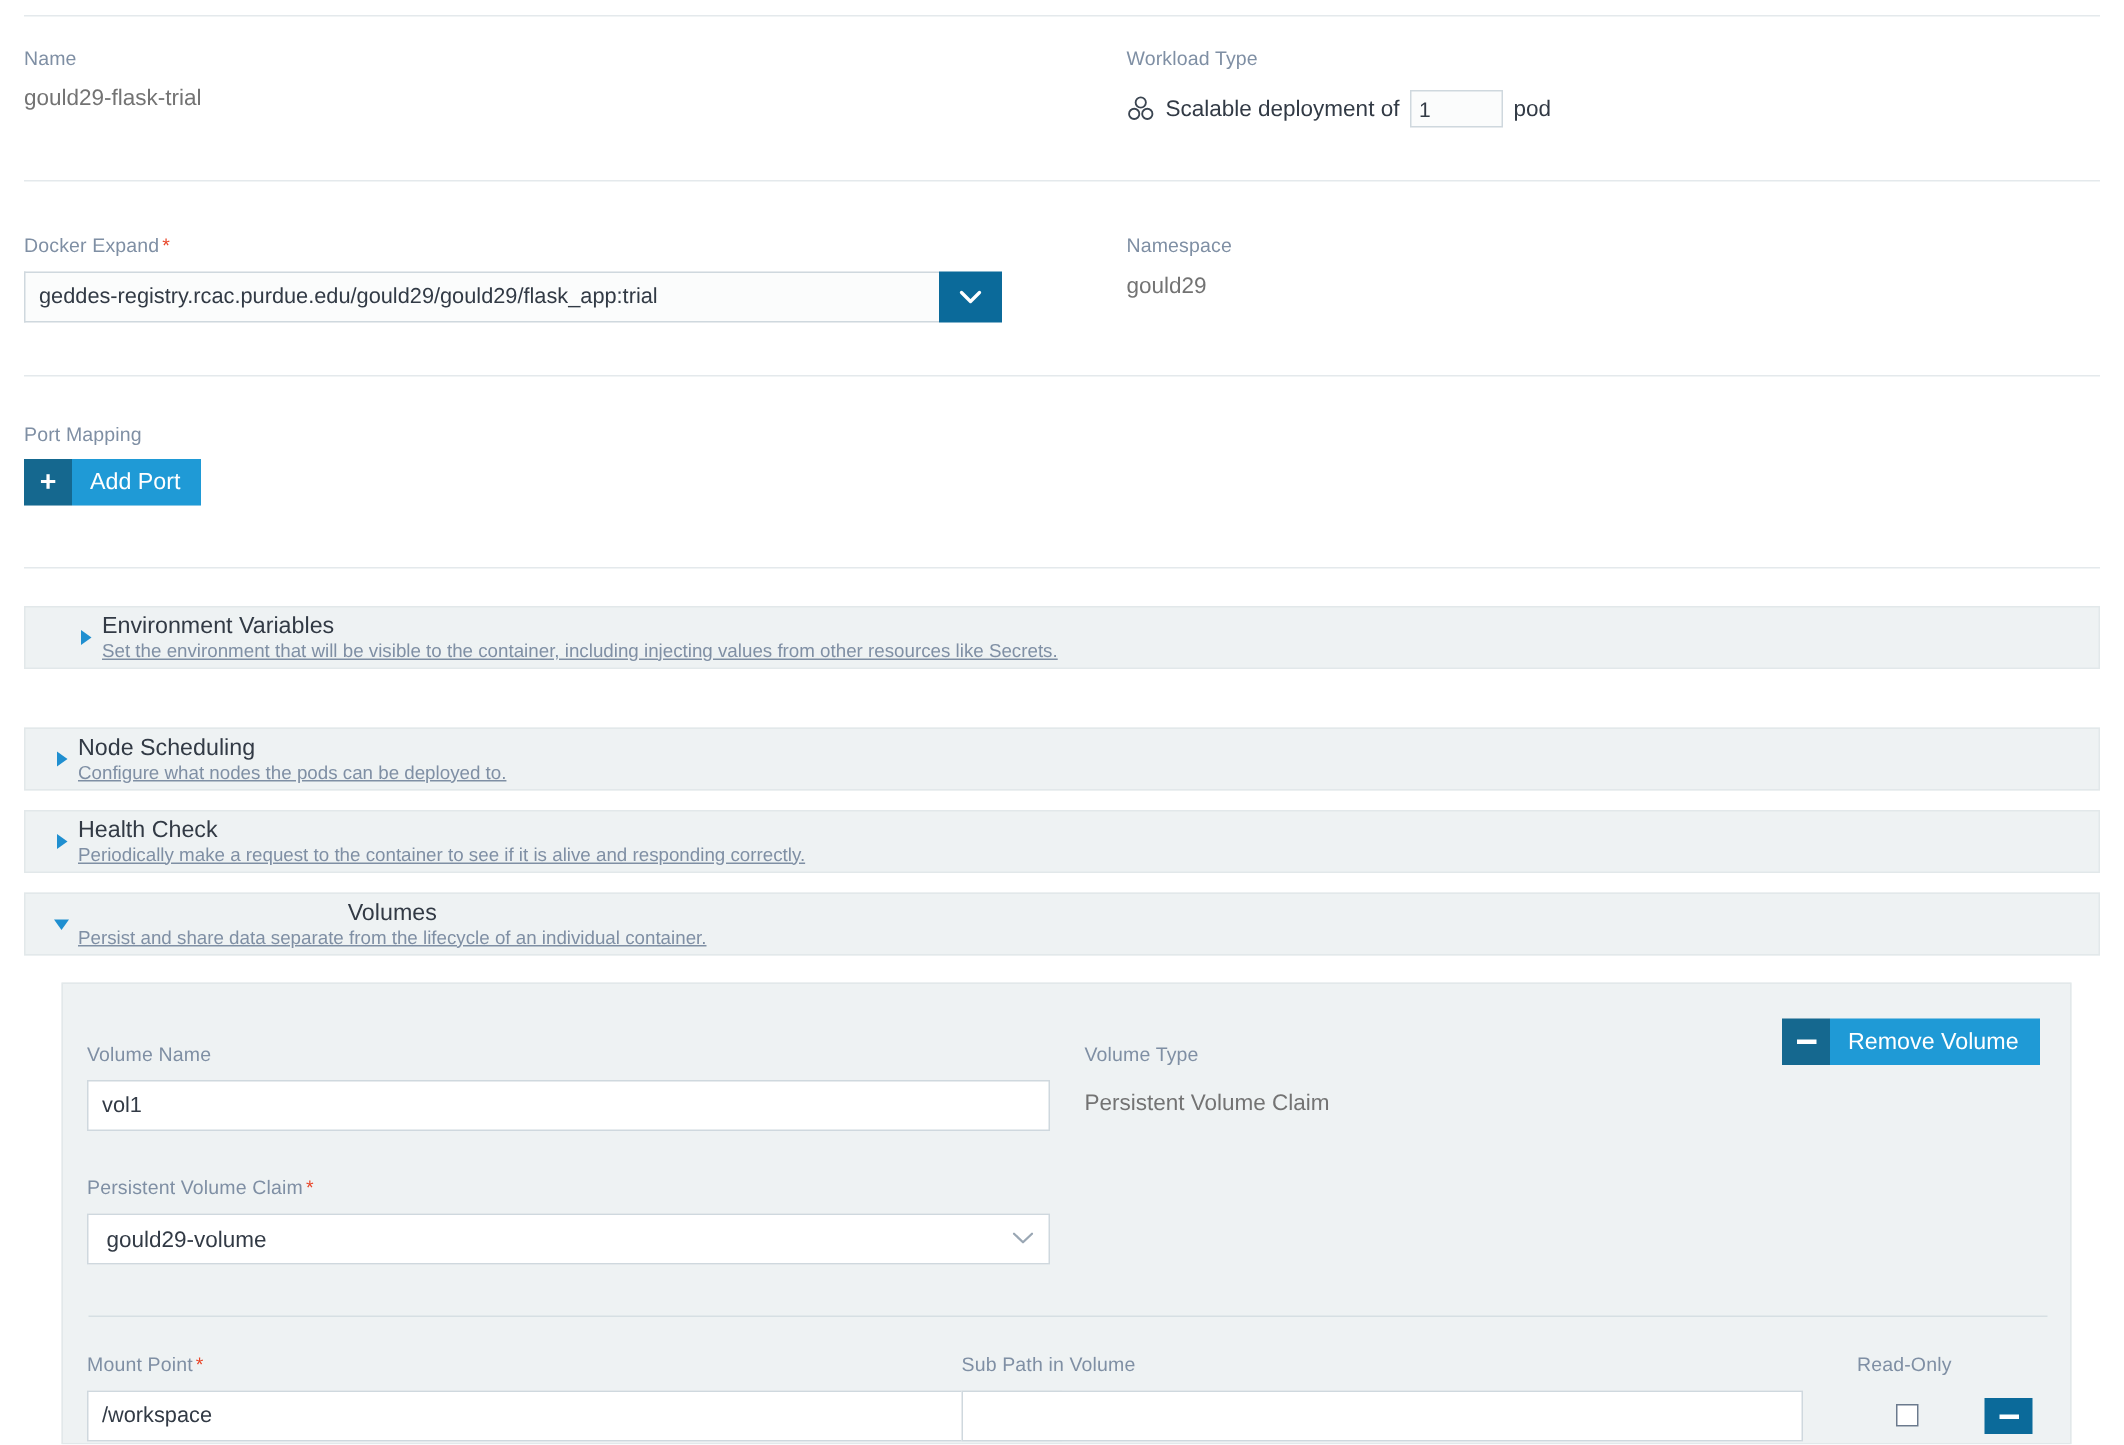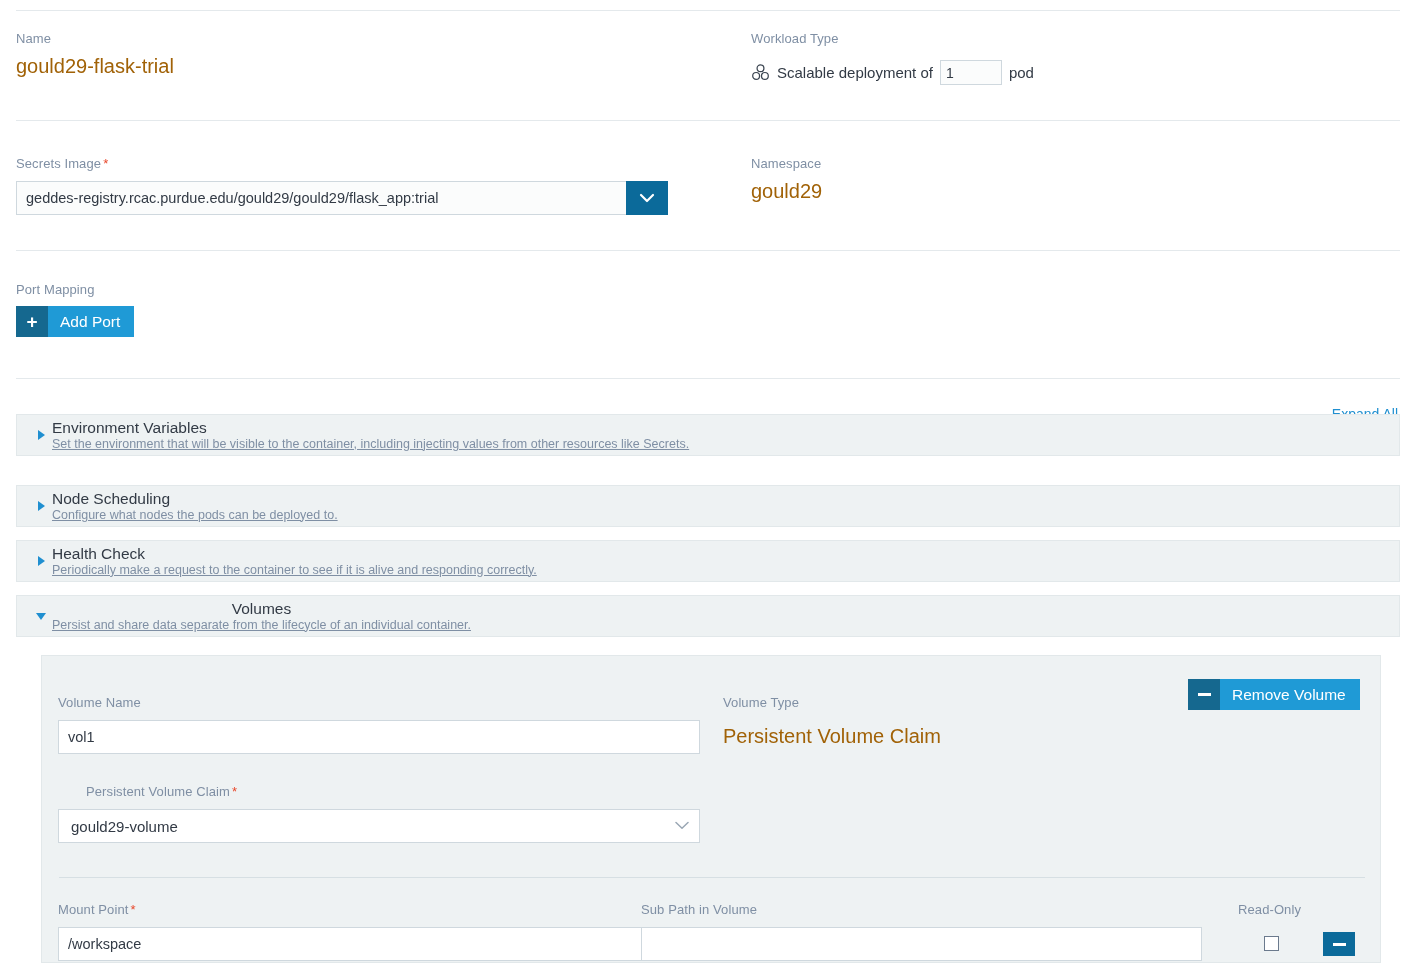--- a/index.html
+++ b/index.html
@@ -38,22 +38,22 @@
     letter-spacing: .1px;
     line-height: 16px;
     white-space: nowrap;
   }
   .req {
     color: #e8472a;
     font-size: 13px;
     padding-left: 2px;
   }
   .value-text {
-    font-size: 20px;
-    color: #a16207;
+    font-size: 15px;
+    color: #737373;
     line-height: 20px;
   }
 
   
   .name-label { position: absolute; left: 16px; top: 31px; }
   .name-value { position: absolute; left: 16px; top: 56px; }
 
   .wl-label { position: absolute; left: 751px; top: 31px; }
   .wl-row {
     position: absolute;
@@ -163,21 +163,21 @@
     position: absolute;
     left: 16px;
     width: 1384px;
     height: 42px;
     background: #eef2f3;
     border: 1px solid #e2e8ea;
     display: flex;
     align-items: center;
     cursor: pointer;
   }
-  .acc.a1 { top: 414px; }
+  .acc.a1 { top: 404px; padding-left: 16px; }
   .acc.a2 { top: 485px; }
   .acc.a3 { top: 540px; }
   .acc.a4 { top: 595px; text-align: center; }
   .tri {
     width: 22px;
     margin-left: 13px;
     display: flex;
     align-items: center;
     justify-content: center;
     flex: none;
@@ -245,21 +245,21 @@
   .vt-label { position: absolute; left: 723px; top: 695px; }
   .vt-value { position: absolute; left: 723px; top: 726px; }
 
   .remove-volume {
     position: absolute;
     left: 1188px;
     top: 679px;
     height: 31px;
   }
 
-  .pvc-label { position: absolute; left: 58px; top: 784px; margin-left: 28px; }
+  .pvc-label { position: absolute; left: 58px; top: 784px; }
   .pvc-select-wrap {
     position: absolute;
     left: 58px;
     top: 809px;
     width: 642px;
     height: 46px;
   }
   .pvc-select {
     width: 100%;
     height: 34px;
@@ -372,21 +372,21 @@
       <circle cx="10" cy="5.6" r="3.6" fill="none" stroke="#3b4551" stroke-width="1.3"></circle>
       <circle cx="5.4" cy="13.6" r="3.6" fill="none" stroke="#3b4551" stroke-width="1.3"></circle>
       <circle cx="14.6" cy="13.6" r="3.6" fill="none" stroke="#3b4551" stroke-width="1.3"></circle>
     </svg>
     <span class="wl-text">Scalable deployment of</span>
     <input class="pod-input" type="text" value="1" style="">
     <span class="wl-text">pod</span>
   </div>
 
   <div class="label di-label">
-    <span>Secrets Image</span><span class="req">*</span>
+    <span>Docker Expand</span><span class="req">*</span>
   </div>
   <div class="di-wrap">
     <input class="di-input" type="text" value="geddes-registry.rcac.purdue.edu/gould29/gould29/flask_app:trial" style="">
     <button class="di-btn">
       <svg width="16" height="10" viewBox="0 0 16 10">
         <path d="M2 2 L8 8 L14 2" fill="none" stroke="#ffffff" stroke-width="2.2" stroke-linecap="round" stroke-linejoin="round"></path>
       </svg>
     </button>
   </div>
 

